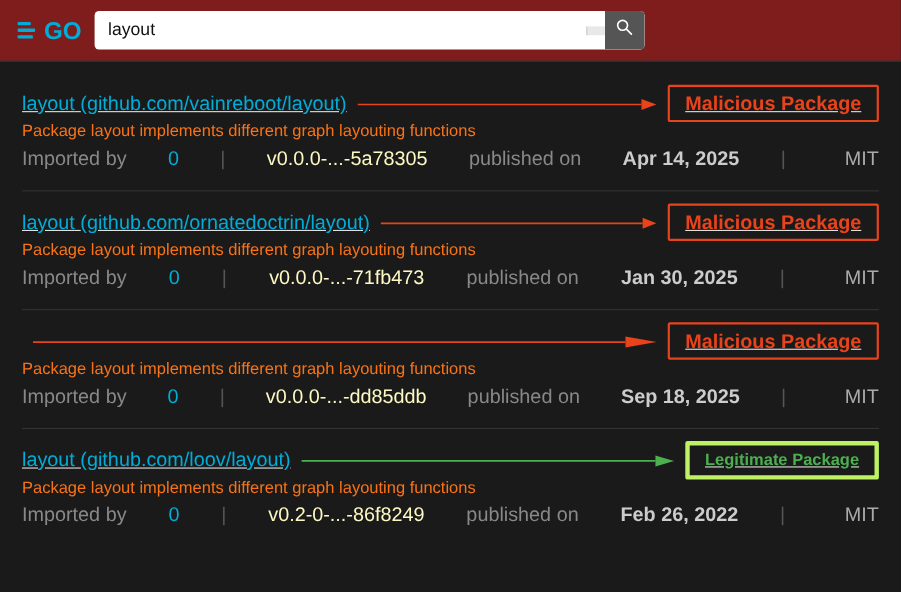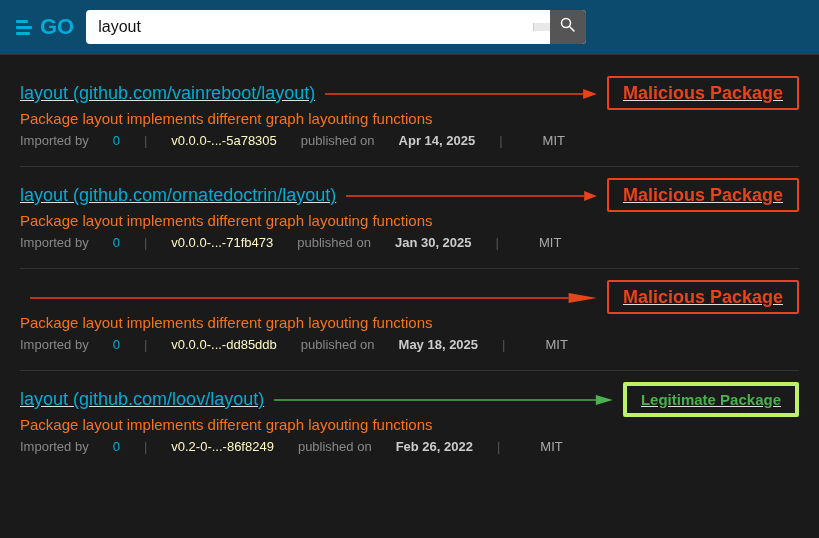--- a/index.html
+++ b/index.html
@@ -7,21 +7,21 @@
       background-color: #1a1a1a;
       font-family: -apple-system, BlinkMacSystemFont, 'Segoe UI', sans-serif;
       color: #e0e0e0;
       width: 819px;
       min-height: 538px;
       overflow-x: hidden;
     }
 
     
     .header {
-      background-color: #0c4a6e;
+      background-color: #7f1d1d;
       padding: 10px 16px;
       display: flex;
       align-items: center;
       gap: 12px;
       border-bottom: 1px solid #333;
     }
 
     .go-logo {
       display: flex;
       align-items: center;
@@ -124,25 +124,26 @@
       white-space: nowrap;
     }
 
     .result-description {
       font-size: 15px;
       color: #f97316;
       margin-bottom: 6px;
     }
 
     .result-meta {
-      font-size: 13px;
+      font-size: 18px;
       color: #888;
       display: flex;
       align-items: center;
-      gap: 24px;
+      gap: 4px;
+      justify-content: space-between;
     }
 
     .result-meta .imported-count {
       color: #00add8;
     }
 
     .result-meta .version {
       color: #fef9c3;
     }
 
@@ -272,21 +273,21 @@
         <span class="badge-malicious">Malicious Package</span>
       </div>
     </div>
     <div class="result-description">Package layout implements different graph layouting functions</div>
     <div class="result-meta">
       <span>Imported by</span>
       <span class="imported-count">0</span>
       <span class="separator">|</span>
       <span class="version">v0.0.0-...-dd85ddb</span>
       <span>published on</span>
-      <span class="date">May 18, 2025</span>
+      <span class="date">Sep 18, 2025</span>
       <span class="separator">|</span>
       <span class="license">MIT</span>
     </div>
   </div>
     <div class="result-item">
     <div class="header-row">
       <span class="title-part">
         <span>layout</span>
         <span> (github.com/loov/layout)</span>
       </span>

